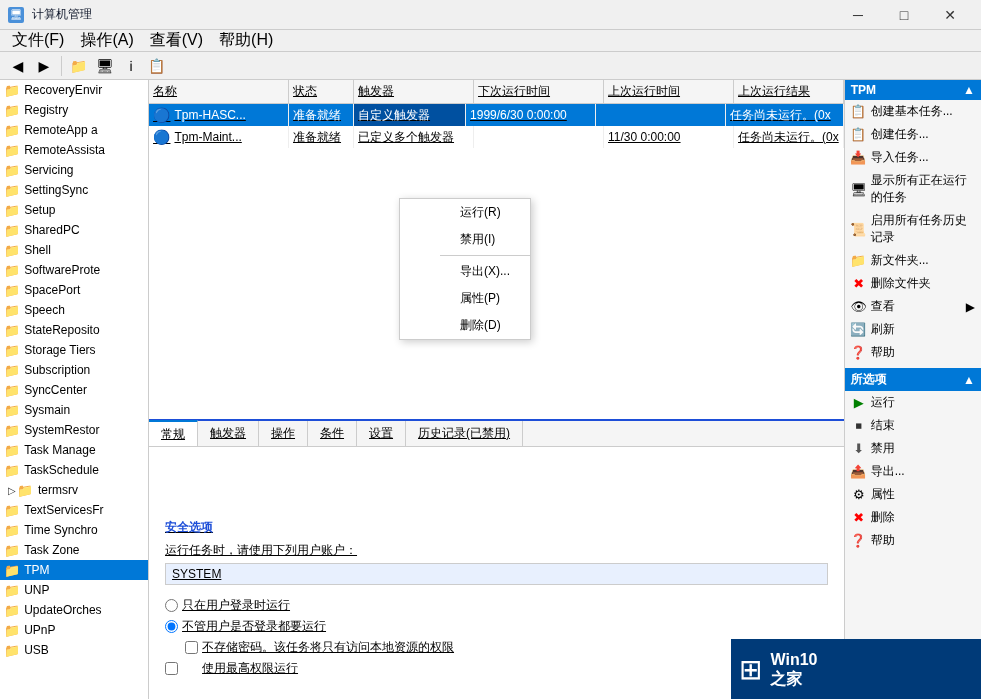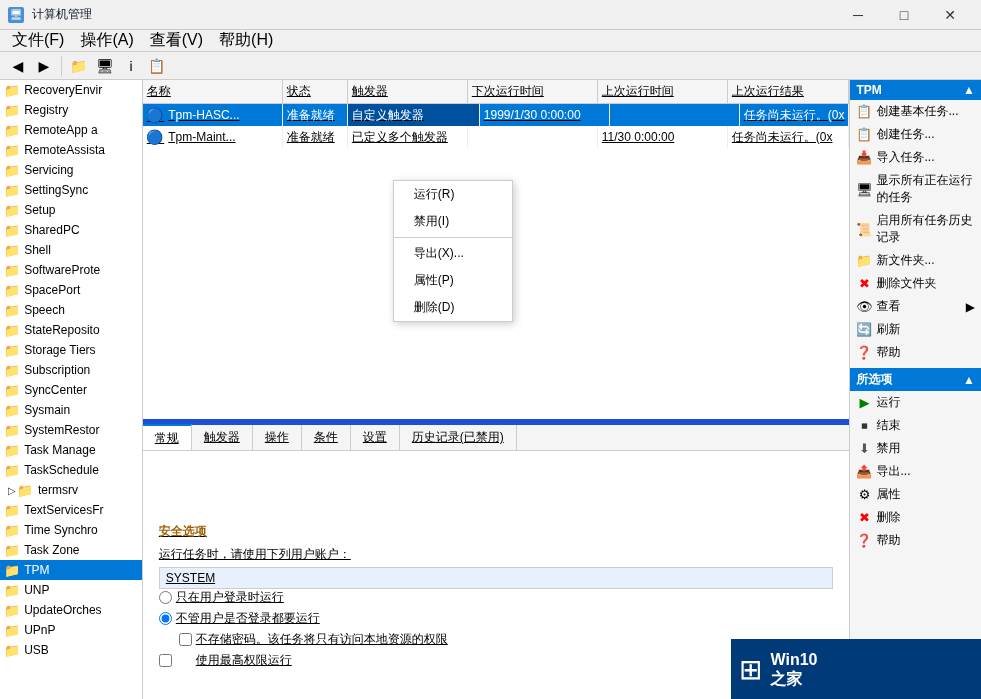--- a/index.html
+++ b/index.html
@@ -185,21 +185,21 @@
       display: flex;
       align-items: center;
       padding: 3px 6px;
       cursor: pointer;
       gap: 4px;
     }
     .action-icon { width: 16px; height: 16px; flex-shrink: 0; display: flex; align-items: center; justify-content: center; font-size: 13px; }
 
     
     .security-section { padding: 4px 8px; }
-    .section-label { font-size: 12px; color: #a16207; margin-bottom: 6px; font-weight: bold; }
+    .section-label { font-size: 12px; color: #1d4ed8; margin-bottom: 6px; font-weight: bold; }
     .field-row { margin-bottom: 4px; font-size: 12px; }
     .radio-row { display: flex; align-items: center; gap: 4px; margin-bottom: 4px; font-size: 12px; }
     .checkbox-row { display: flex; align-items: center; gap: 4px; margin-bottom: 4px; font-size: 12px; }
 
     
     .watermark {
       position: fixed;
       bottom: 0;
       right: 0;
       width: 250px;
@@ -216,21 +216,21 @@
     .task-list-area {
       flex: 1;
       overflow-y: auto;
       overflow-x: hidden;
     }
 
     .bottom-wrapper {
       height: 280px;
       display: flex;
       flex-direction: column;
-      border-top: 6px solid #1d4ed8;
+      border-top: 2px solid #1d4ed8;
     }
   </style>
 </head>
 <body>
 
 <div class="title-bar">
   <div class="title-bar-left">
     <div class="title-icon">🖥</div>
     <span class="title-text">计算机管理</span>
   </div>
@@ -392,40 +392,40 @@
     </div>
 
     <div class="task-list-area">
 
       <div class="task-row selected">
         <div class="task-cell" style="width:140px">
           <span style="color:#4a9de0; margin-right:4px; font-size:14px;">🔵</span>
           <span>Tpm-HASC...</span>
         </div>
         <div class="task-cell" style="width:65px">准备就绪</div>
-        <div class="task-cell" style="width:132px; background:#0050a0; color:white;">自定义触发器</div>
-        <div class="task-cell" style="width:130px">1999/1/30 0:00:00</div>
+        <div class="task-cell" style="width:112px; background:#0050a0; color:white;">自定义触发器</div>
+        <div class="task-cell" style="width:130px">1999/6/30 0:00:00</div>
         <div class="task-cell" style="width:130px"></div>
         <div class="task-cell" style="flex:1">任务尚未运行。(0x</div>
       </div>
 
       <div class="task-row">
         <div class="task-cell" style="width:140px">
           <span style="color:#4a9de0; margin-right:4px; font-size:14px;">🔵</span>
           <span>Tpm-Maint...</span>
         </div>
         <div class="task-cell" style="width:65px">准备就绪</div>
         <div class="task-cell" style="width:120px">已定义多个触发器</div>
         <div class="task-cell" style="width:130px"></div>
         <div class="task-cell" style="width:130px">11/30 0:00:00</div>
         <div class="task-cell" style="flex:1">任务尚未运行。(0x</div>
       </div>
     </div>
 
-    <div class="context-menu" style="top: 100px; left: 250px;">
+    <div class="context-menu" style="top: 118px; left: 250px; padding-left: 40px;">
       <div class="context-menu-item">运行(R)</div>
       <div class="context-menu-item">禁用(I)</div>
       <div class="context-menu-sep"></div>
       <div class="context-menu-item">导出(X)...</div>
       <div class="context-menu-item">属性(P)</div>
       <div class="context-menu-item">删除(D)</div>
     </div>
 
     <div class="bottom-wrapper">
 
@@ -438,21 +438,21 @@
         <div class="bottom-tab">历史记录(已禁用)</div>
       </div>
 
       <div class="bottom-content">
         <div style="height: 60px;"></div>
         <div class="security-section">
           <div class="section-label">安全选项</div>
           <div class="field-row">
             <span>运行任务时，请使用下列用户账户：</span>
           </div>
-          <div class="field-row" style="background: #e8f0fe; padding: 3px 6px; border: 1px solid #ccc; margin-bottom: 0;">
+          <div class="field-row" style="background: #e8f0fe; padding: 3px 6px; border: 1px solid #ccc; margin-bottom: 12px;">
             <span>SYSTEM</span>
           </div>
           <div class="radio-row">
             <input type="radio" name="runopt" style="">
             <span>只在用户登录时运行</span>
           </div>
           <div class="radio-row">
             <input type="radio" name="runopt" checked="" style="">
             <span>不管用户是否登录都要运行</span>
           </div>

